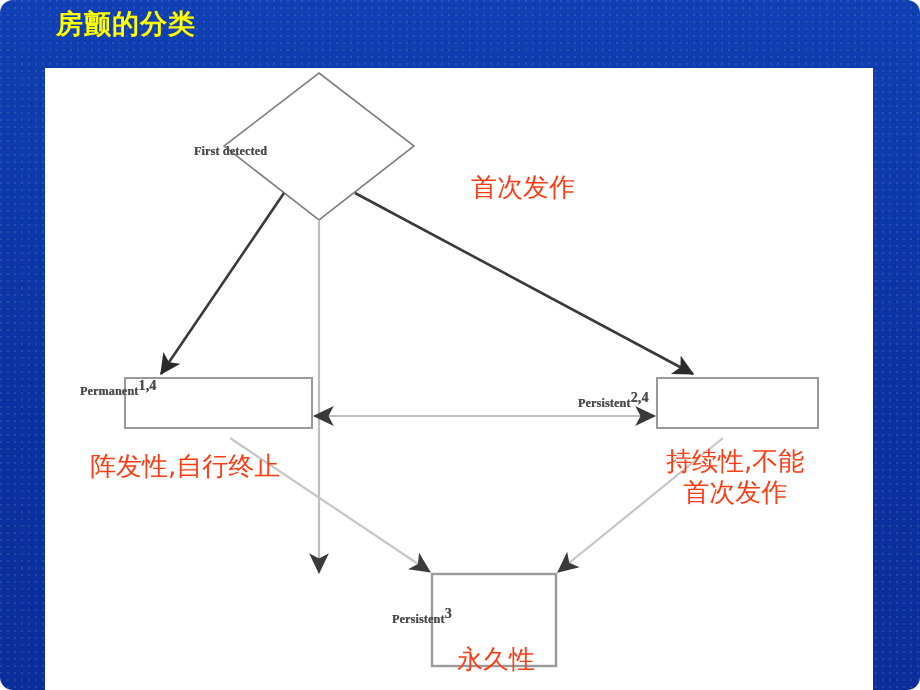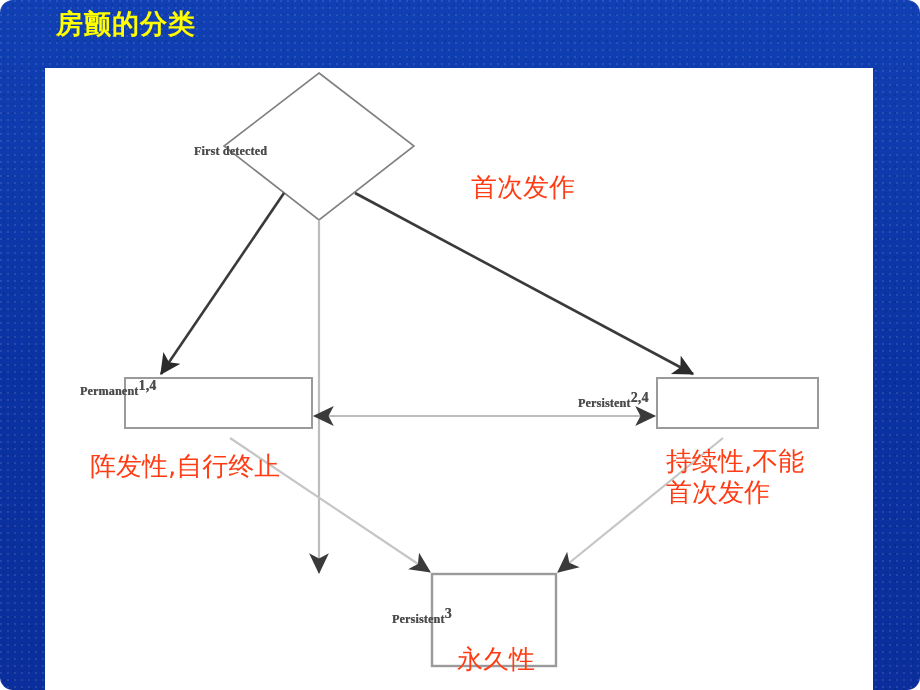--- a/index.html
+++ b/index.html
@@ -98,21 +98,21 @@
   .cn-anno {
     position: absolute;
     color: #ff3c14;
     font-family: "DejaVu Sans", sans-serif;
     font-size: 26px;
     line-height: 31px;
     white-space: nowrap;
   }
   #anno-first-detected { left: 412px; top: 104px; margin-left: 14px; }
   #anno-paroxysmal     { left: 45px;  top: 383px; }
-  #anno-persistent     { left: 621px; top: 378px; }
+  #anno-persistent     { left: 621px; top: 378px; text-align: center; }
   #anno-permanent      { left: 412px; top: 576px; }
 </style>
 </head>
 <body>
 
 <div id="slide">
 
   <div id="title-bar">
     <div id="slide-title">房颤的分类</div>
   </div>

